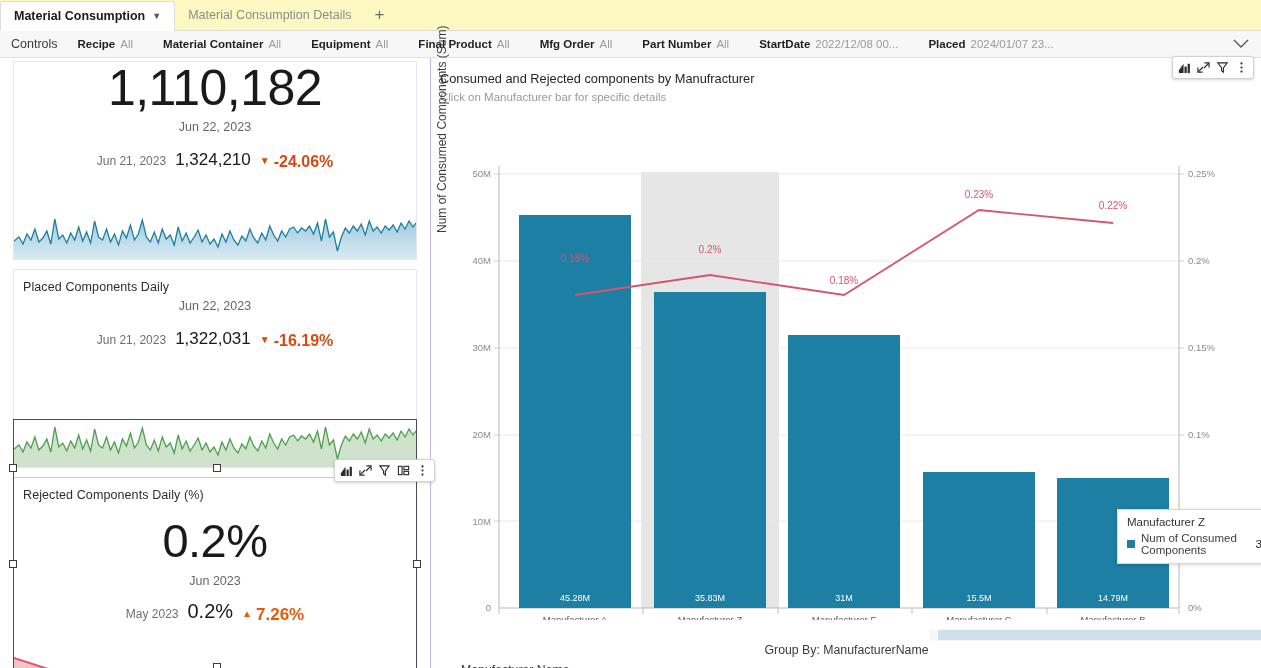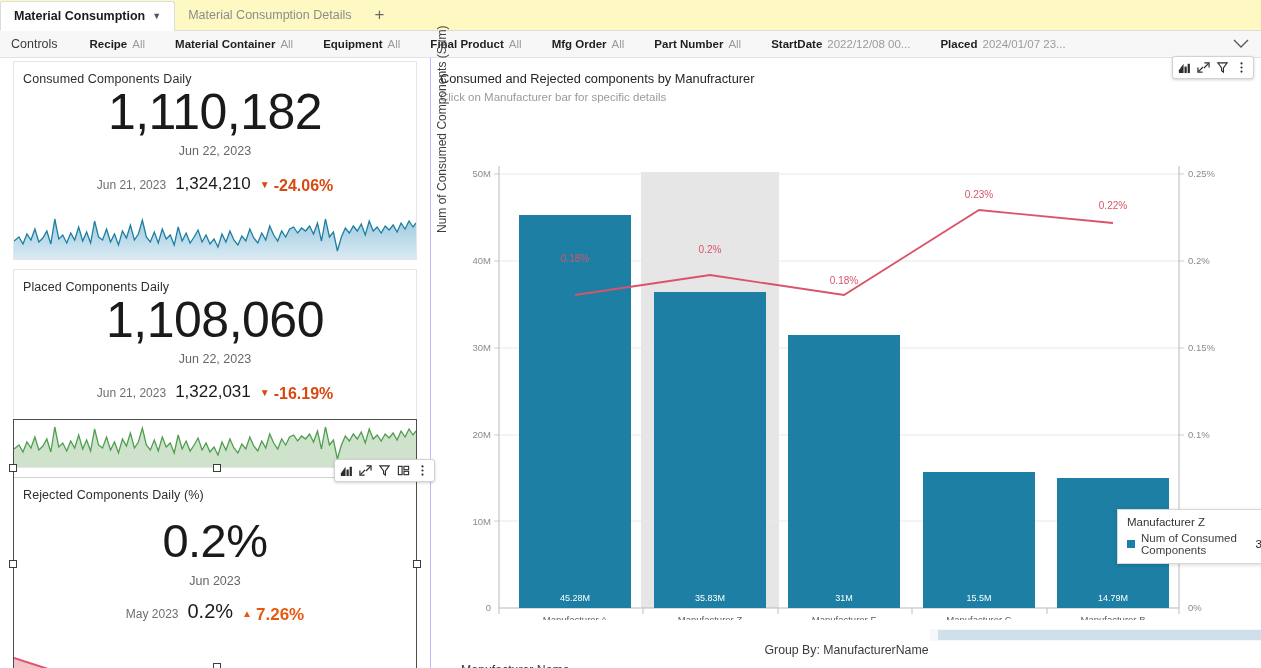--- a/index.html
+++ b/index.html
@@ -34,21 +34,21 @@
     width:30px; height:31px; display:flex; align-items:center; justify-content:center;
     font-size:17px; color:#6a6a6a; cursor:default;
   }
 
   
   .ctrlbar {
     position:absolute; top:31px; left:0; width:1261px; height:27px;
     background:#f7f7f7; border-bottom:1px solid #e2e2e2;
     display:flex; align-items:center;
   }
-  .ctrl-title { font-size:12.5px; color:#3b3b3b; padding-left:11px; padding-right:32px; white-space:nowrap; }
+  .ctrl-title { font-size:12.5px; color:#3b3b3b; padding-left:11px; padding-right:20px; white-space:nowrap; }
   .ctrl {
     display:flex; align-items:baseline; gap:5px; margin-right:30px; white-space:nowrap; cursor:default;
   }
   .ctrl .k { font-size:11.5px; font-weight:bold; color:#1f1f1f; }
   .ctrl .v { font-size:11.5px; color:#9b9b9b; }
   .ctrl-chev {
     margin-left:auto; margin-right:12px; font-size:13px; color:#4a4a4a; cursor:default;
     line-height:1;
   }
 
@@ -221,21 +221,20 @@
     <div class="ctrl-chev">
       <svg width="16" height="10" viewBox="0 0 16 10">
           <path d="M1 1 L8 8 L15 1" stroke="#555" stroke-width="1.3" fill="none"></path>
         </svg>
     </div>
   </div>
 
   <div class="leftcol">
 
     <div class="kcard" id="card1">
-      <div class="ktitle">Consumed Components Daily</div>
       <div class="kbig">1,110,182</div>
       <div class="kdate">Jun 22, 2023</div>
       <div class="kcompare">
         <span class="cdate">Jun 21, 2023</span>
         <span class="cval">1,324,210</span>
         <span class="cdelta down">
           <span class="arrow">▼</span>
           <span>-24.06%</span>
         </span>
       </div>
@@ -246,21 +245,20 @@
               <stop offset="100%" stop-color="#d9eaf3"></stop>
         </linearGradient>
           </defs>
         <path fill="url(#g1)" d="M0,34 L5,30 L9,37 L13,27 L17,33 L21,22 L25,35 L29,31 L33,24 L37,37 L41,12 L45,32 L49,28 L53,36 L57,26 L61,33 L65,20 L69,34 L73,25 L77,36 L81,14 L85,30 L89,33 L93,22 L97,35 L101,27 L105,38 L109,24 L113,31 L117,18 L121,33 L125,27 L129,13 L133,30 L137,35 L141,25 L145,36 L149,22 L153,32 L157,28 L161,38 L165,20 L169,34 L173,26 L177,36 L181,30 L185,23 L189,35 L193,28 L197,37 L201,32 L205,40 L209,27 L213,35 L217,24 L221,33 L225,38 L229,29 L233,34 L237,22 L241,31 L245,36 L249,26 L253,33 L257,19 L261,28 L265,34 L269,24 L273,30 L277,22 L281,20 L285,26 L289,21 L293,24 L297,19 L301,27 L305,16 L309,34 L313,12 L317,30 L321,25 L325,44 L329,30 L333,21 L337,26 L341,19 L345,24 L349,17 L353,28 L357,14 L361,24 L365,20 L369,26 L373,19 L377,23 L381,18 L385,25 L389,16 L393,22 L397,14 L401,20 L404,16 L404,52 L0,52 Z"></path>
         <path fill="none" stroke="#1d7fa0" stroke-width="1.3" d="M0,34 L5,30 L9,37 L13,27 L17,33 L21,22 L25,35 L29,31 L33,24 L37,37 L41,12 L45,32 L49,28 L53,36 L57,26 L61,33 L65,20 L69,34 L73,25 L77,36 L81,14 L85,30 L89,33 L93,22 L97,35 L101,27 L105,38 L109,24 L113,31 L117,18 L121,33 L125,27 L129,13 L133,30 L137,35 L141,25 L145,36 L149,22 L153,32 L157,28 L161,38 L165,20 L169,34 L173,26 L177,36 L181,30 L185,23 L189,35 L193,28 L197,37 L201,32 L205,40 L209,27 L213,35 L217,24 L221,33 L225,38 L229,29 L233,34 L237,22 L241,31 L245,36 L249,26 L253,33 L257,19 L261,28 L265,34 L269,24 L273,30 L277,22 L281,20 L285,26 L289,21 L293,24 L297,19 L301,27 L305,16 L309,34 L313,12 L317,30 L321,25 L325,44 L329,30 L333,21 L337,26 L341,19 L345,24 L349,17 L353,28 L357,14 L361,24 L365,20 L369,26 L373,19 L377,23 L381,18 L385,25 L389,16 L393,22 L397,14 L401,20 L404,16"></path>
       </svg>
     </div>
 
     <div class="kcard" id="card2">
       <div class="ktitle">Placed Components Daily</div>
-      <div class="kbig">1,108,060</div>
       <div class="kdate">Jun 22, 2023</div>
       <div class="kcompare">
         <span class="cdate">Jun 21, 2023</span>
         <span class="cval">1,322,031</span>
         <span class="cdelta down">
           <span class="arrow">▼</span>
           <span>-16.19%</span>
         </span>
       </div>
       <svg class="spark" width="404" height="52" viewBox="0 0 404 52" preserveAspectRatio="none">

